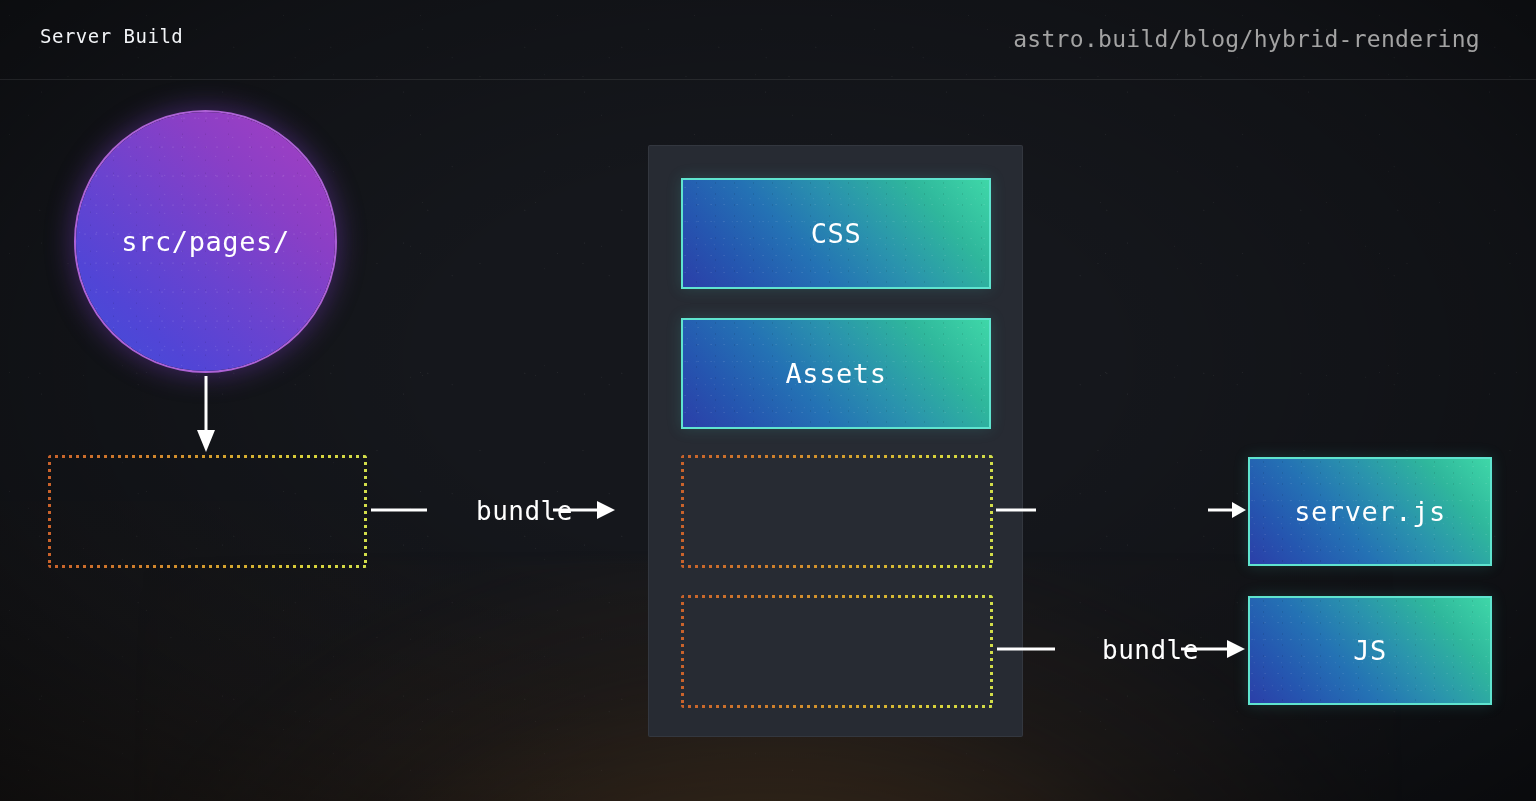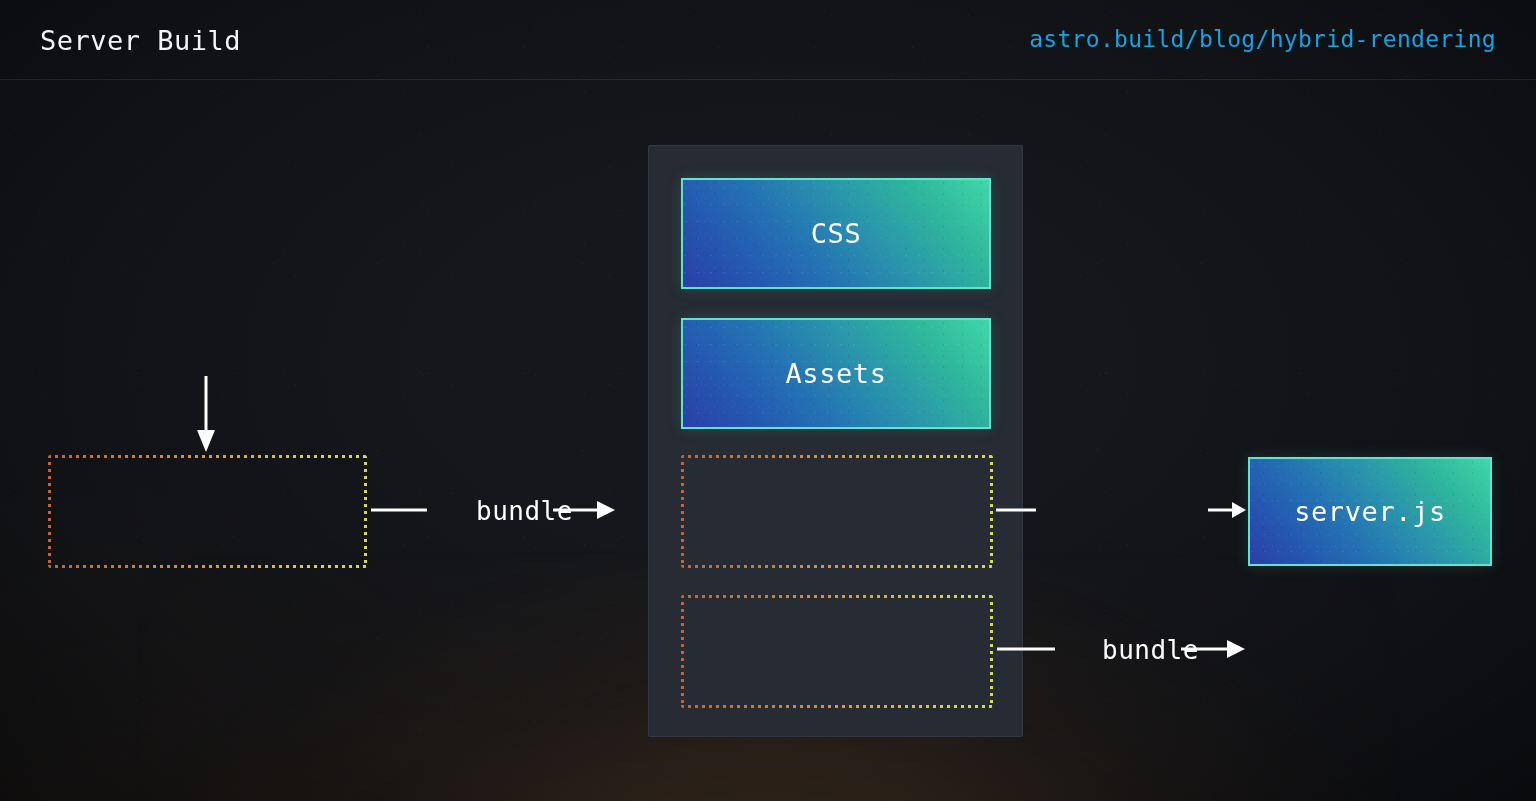--- a/index.html
+++ b/index.html
@@ -83,32 +83,32 @@
     position: absolute;
     left: 0; top: 79px;
     width: 1536px;
     height: 1px;
     background: rgba(255,255,255,0.085);
   }
   .header-title {
     position: absolute;
     left: 40px;
     top: 25px;
-    font-size: 27px;
+    font-size: 19px;
     letter-spacing: 0.5px;
     color: #f2f4f7;
     white-space: nowrap;
   }
   .header-url {
     position: absolute;
-    right: 40px;
+    right: 56px;
     top: 26px;
     font-size: 23px;
     letter-spacing: 0.3px;
-    color: #0ea5e9;
+    color: #a3a3a3;
     white-space: nowrap;
   }
 
   
   .circle-node {
     position: absolute;
     left: 76px;
     top: 112px;
     width: 259px;
     height: 259px;
@@ -292,20 +292,24 @@
   <div class="bg-glow-bottom"></div>
   <div class="bg-noise"></div>
   <div class="bg-vignette"></div>
 
   <div class="header">
     <div class="header-title">Server Build</div>
     <div class="header-url">astro.build/blog/hybrid-rendering</div>
   </div>
   <div class="header-rule"></div>
 
+  <div class="circle-node">
+    <div class="noise-tex"></div>
+    <div class="circle-label">src/pages/</div>
+  </div>
 
   <svg class="edge-svg arrow-down" width="20" height="78">
     <line x1="10" y1="0" x2="10" y2="58" stroke="#ffffff" stroke-width="3"></line>
     <polygon points="10,76 1,54 19,54" fill="#ffffff"></polygon>
   </svg>
 
   <div class="dotted-box" style="left:48px; top:455px; width:313px; height:107px;">
     <div class="dotted-box-inner">route manifest</div>
   </div>
 
@@ -351,14 +355,18 @@
     <div class="grad-box-label">server.js</div>
   </div>
 
   <svg class="edge-svg" style="left:997px; top:635px;" width="250" height="28">
     <line x1="0" y1="14" x2="58" y2="14" stroke="#ffffff" stroke-width="3"></line>
     <line x1="184" y1="14" x2="236" y2="14" stroke="#ffffff" stroke-width="3"></line>
     <polygon points="248,14 230,5 230,23" fill="#ffffff"></polygon>
   </svg>
   <div class="edge-label" style="left:1066px; top:635px;">bundle</div>
 
+  <div class="grad-box" style="left:1248px; top:596px; width:240px; height:105px;">
+    <div class="noise-tex"></div>
+    <div class="grad-box-label">JS</div>
+  </div>
 
 </div>
 
 </body></html>

